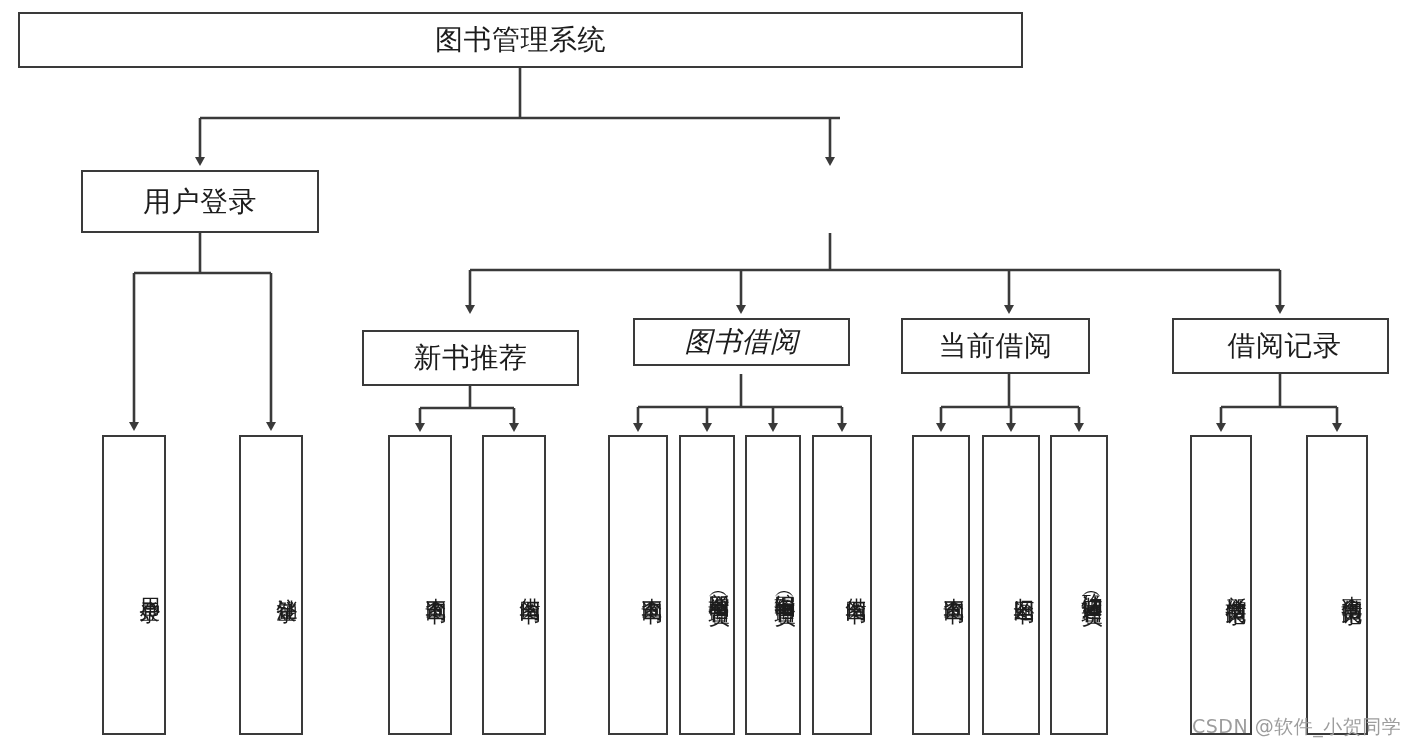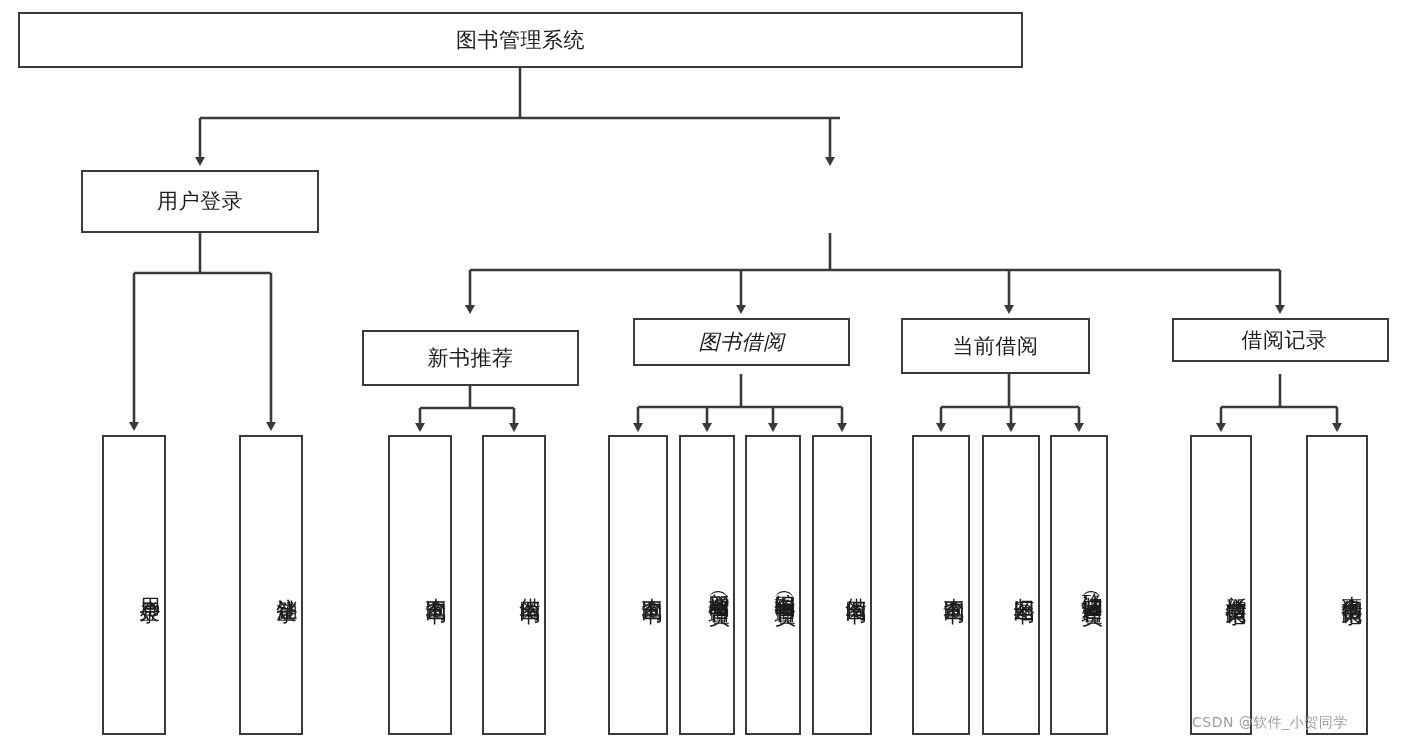--- a/index.html
+++ b/index.html
@@ -22,21 +22,21 @@
     box-sizing: border-box;
     border: 2.5px solid #3a3a3a;
     background: #ffffff;
     display: flex;
     align-items: center;
     justify-content: center;
     color: #1c1c1c;
     line-height: 1.18;
   }
   .node.horiz {
-    font-size: 21px;
+    font-size: 28px;
     letter-spacing: 0.5px;
     padding: 2px 6px;
   }
   .node.vert {
     writing-mode: vertical-rl;
     text-orientation: upright;
     font-size: 21px;
     letter-spacing: 2px;
     padding: 6px 2px;
     align-items: flex-start;
@@ -45,21 +45,21 @@
   .edges {
     position: absolute;
     left: 0;
     top: 0;
     width: 1405px;
     height: 747px;
     pointer-events: none;
   }
   .watermark {
     position: absolute;
-    font-size: 14px;
+    font-size: 19px;
     color: #9d9d9d;
     white-space: nowrap;
     letter-spacing: 0.5px;
   }
 </style>
 </head>
 <body>
 
 <div id="canvas" style="background: rgb(255, 255, 255);">
 
@@ -113,21 +113,21 @@
     </g>
   </svg>
 
   <div class="node horiz" style="left: 18px; top: 12px; width: 1005px; height: 56px; border-color: rgb(58, 58, 58); color: rgb(28, 28, 28);">图书管理系统</div>
 
   <div class="node horiz" style="left: 81px; top: 170px; width: 238px; height: 63px; border-color: rgb(58, 58, 58); color: rgb(28, 28, 28);">用户登录</div>
 
   <div class="node horiz" style="left: 362px; top: 318px; width: 217px; height: 56px; border-color: rgb(58, 58, 58); color: rgb(28, 28, 28); margin-top: 12px;">新书推荐</div>
   <div class="node horiz" style="left: 633px; top: 318px; width: 217px; height: 48px; border-color: rgb(58, 58, 58); color: rgb(28, 28, 28); font-style: italic;">图书借阅</div>
   <div class="node horiz" style="left: 901px; top: 318px; width: 189px; height: 56px; border-color: rgb(58, 58, 58); color: rgb(28, 28, 28);">当前借阅</div>
-  <div class="node horiz" style="left: 1172px; top: 318px; width: 217px; height: 44px; border-color: rgb(58, 58, 58); color: rgb(28, 28, 28); padding-left: 14px;">借阅记录</div>
+  <div class="node horiz" style="left: 1172px; top: 318px; width: 217px; height: 56px; border-color: rgb(58, 58, 58); color: rgb(28, 28, 28); padding-left: 14px;">借阅记录</div>
 
   <div class="node vert" style="left: 102px; top: 435px; width: 64px; height: 300px; border-color: rgb(58, 58, 58); color: rgb(28, 28, 28);">用户登录</div>
   <div class="node vert" style="left: 239px; top: 435px; width: 64px; height: 300px; border-color: rgb(58, 58, 58); color: rgb(28, 28, 28);">注销登录</div>
   <div class="node vert" style="left: 388px; top: 435px; width: 64px; height: 300px; border-color: rgb(58, 58, 58); color: rgb(28, 28, 28);">查询图书</div>
   <div class="node vert" style="left: 482px; top: 435px; width: 64px; height: 300px; border-color: rgb(58, 58, 58); color: rgb(28, 28, 28);">借阅图书</div>
   <div class="node vert" style="left: 608px; top: 435px; width: 60px; height: 300px; border-color: rgb(58, 58, 58); color: rgb(28, 28, 28);">查询图书</div>
   <div class="node vert" style="left: 679px; top: 435px; width: 56px; height: 300px; border-color: rgb(58, 58, 58); color: rgb(28, 28, 28);">新增图书（管理员）</div>
   <div class="node vert" style="left: 745px; top: 435px; width: 56px; height: 300px; border-color: rgb(58, 58, 58); color: rgb(28, 28, 28);">编辑图书（管理员）</div>
   <div class="node vert" style="left: 812px; top: 435px; width: 60px; height: 300px; border-color: rgb(58, 58, 58); color: rgb(28, 28, 28);">借阅图书</div>
   <div class="node vert" style="left: 912px; top: 435px; width: 58px; height: 300px; border-color: rgb(58, 58, 58); color: rgb(28, 28, 28);">查询图书</div>

